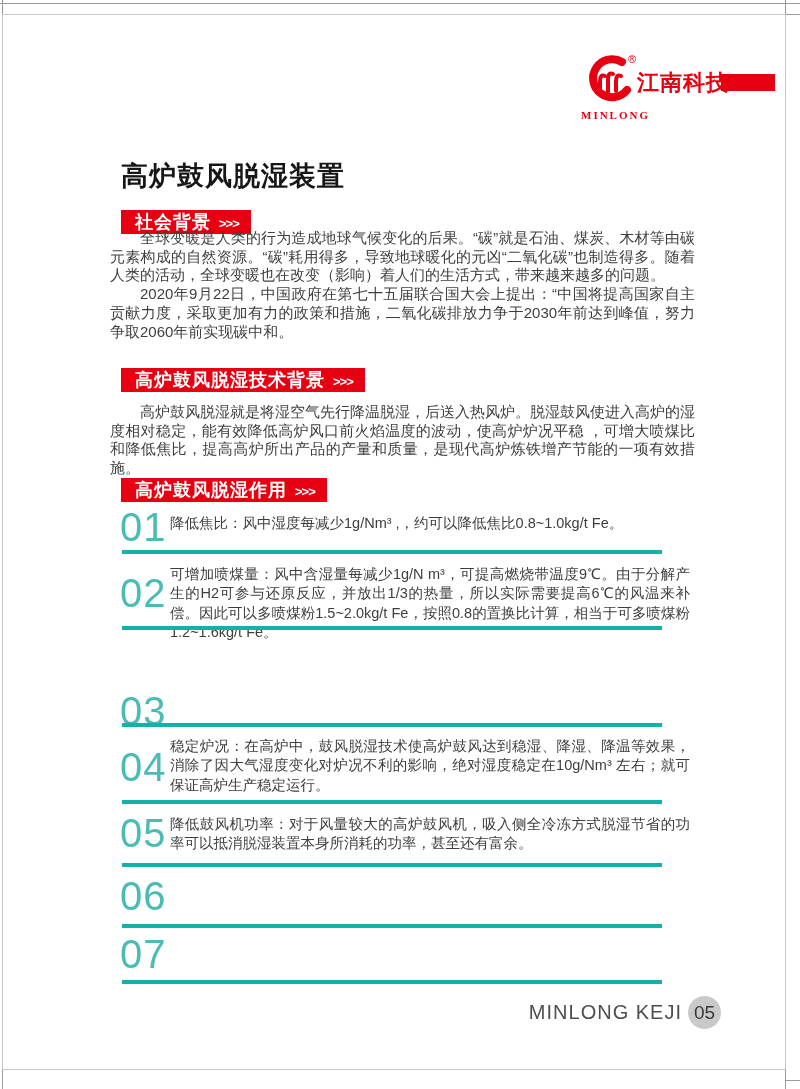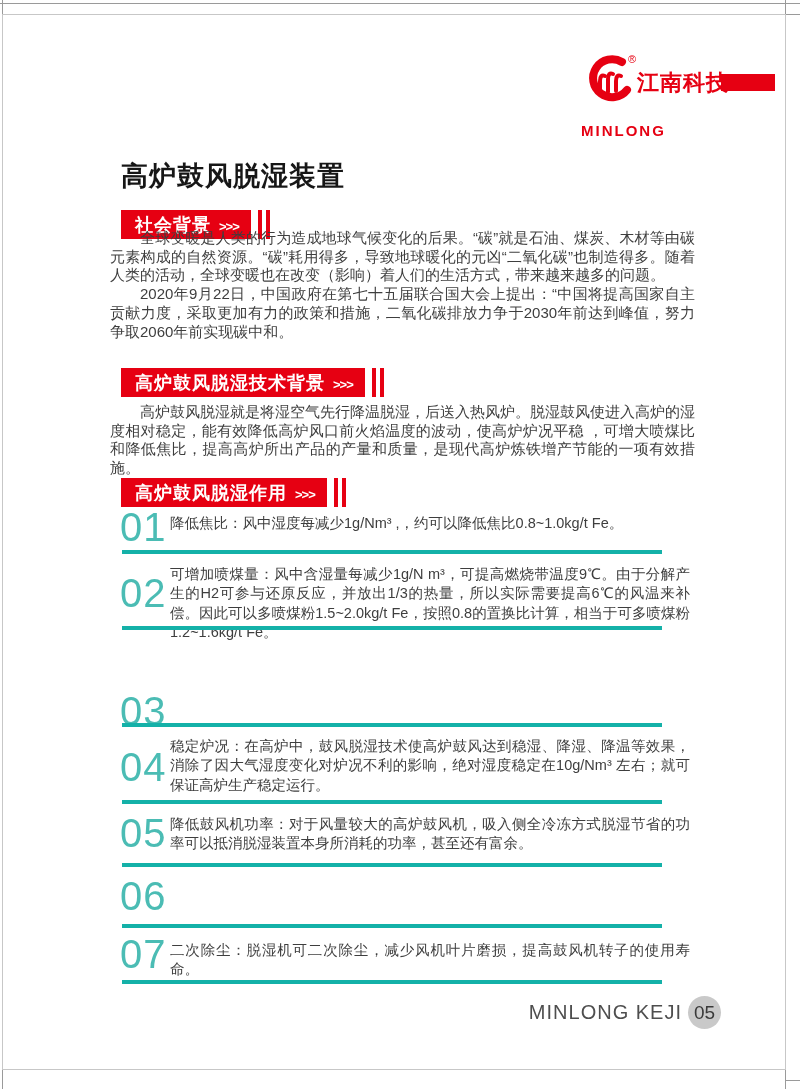--- a/index.html
+++ b/index.html
@@ -15,29 +15,29 @@
   .tick     { position:absolute; background:#9a9a9a; }
   .tick.tl  { left:2px;   top:0;      width:1px; height:14px; }
   .tick.tr  { left:785px; top:0;      width:1px; height:14px; }
   .tick.bl  { left:2px;   top:1070px; width:1px; height:19px; }
   .tick.br  { left:785px; top:1070px; width:1px; height:19px; }
   .tick.tr2 { left:786px; top:14px;   width:14px; height:1px; }
   .tick.br2 { left:786px; top:1080px; width:14px; height:1px; }
 
   
   .logo { position:absolute; left:581px; top:52px; width:62px; text-align:center; }
-  .logo-text { color:#e60012; font-size:15px; font-weight:bold; letter-spacing:2px; margin-top:14px; }
+  .logo-text { color:#e60012; font-size:11px; font-weight:bold; letter-spacing:2px; margin-top:1px;font-family:Liberation Serif, serif; }
   .brand-name { position:absolute; left:637px; top:68px; font-size:22px; font-weight:bold; color:#e60012; letter-spacing:1px; }
   .brand-bar { position:absolute; left:721px; top:74px; width:54px; height:17px; background:#e60012; }
 
   
   .title { position:absolute; left:121px; top:158px; font-size:27px; font-weight:bold; color:#161616; letter-spacing:1px; }
 
   
-  .badge-row { position:absolute; left:121px; height:29px; display:flex; align-items:stretch; }
+  .badge-row { position:absolute; left:121px; height:29px; display:flex; align-items:stretch;flex-direction:column; }
   .badge { background:#e60012; color:#fff; display:flex; align-items:center; padding:0 12px 0 14px; font-size:18px; font-weight:bold; letter-spacing:1px; white-space:nowrap; }
   .badge-arrows { font-size:13px; font-weight:bold; letter-spacing:-1px; margin-left:8px; padding-top:3px; }
   .badge-bars { display:flex; margin-left:7px; }
   .badge-bars span { display:block; width:4px; background:#e60012; margin-right:4px; }
 
   
   .para-block { position:absolute; left:110px; width:585px; font-size:15px; line-height:18.7px; color:#3e3e3e; text-align:justify; }
   .para-block p { margin:0; text-indent:2em; }
 
   
@@ -150,21 +150,20 @@
   </div>
   <div class="rule" style="top:863px;"></div>
 
   <div class="item" style="top:878px;">
     <div class="item-num" style="top:-2px;">06</div>
   </div>
   <div class="rule" style="top:924px;"></div>
 
   <div class="item" style="top:941px;">
     <div class="item-num" style="top:-7px;">07</div>
-    <div class="item-text">二次除尘：脱湿机可二次除尘，减少风机叶片磨损，提高鼓风机转子的使用寿命。</div>
   </div>
   <div class="rule" style="top:980px;"></div>
 
   <div class="footer-brand">MINLONG KEJI</div>
   <div class="page-circle">
     <span>05</span>
   </div>
 
 </div>
 

